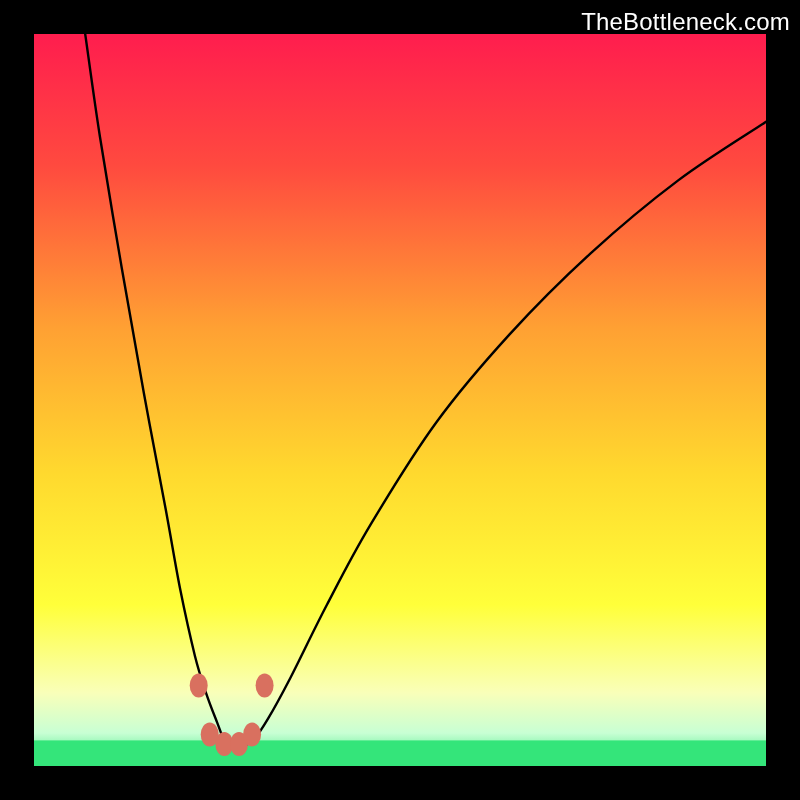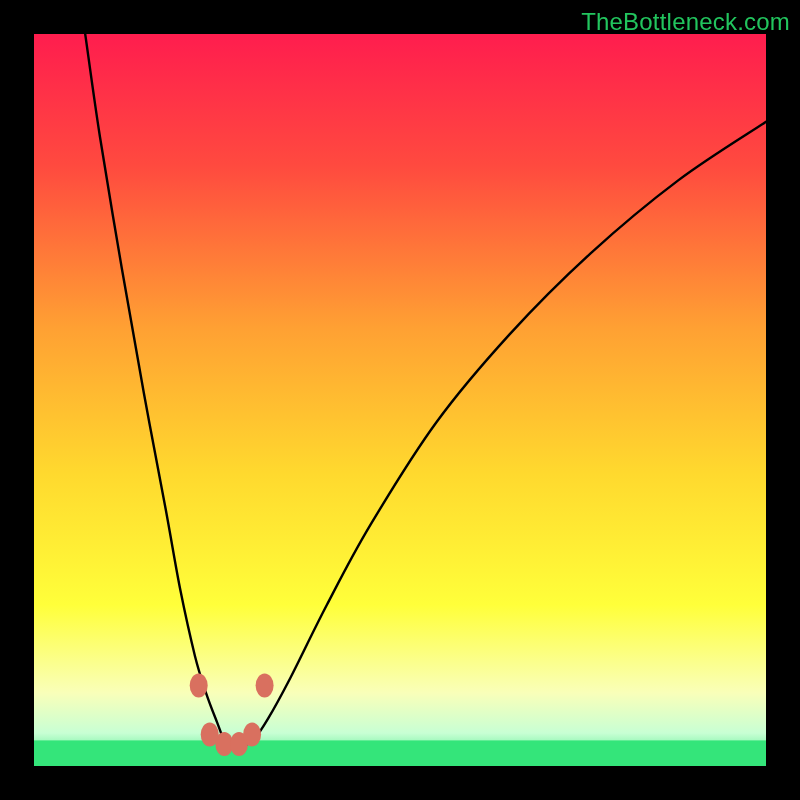--- a/index.html
+++ b/index.html
@@ -20,21 +20,21 @@
     overflow: hidden;
   }
   .gradient {
     position: absolute;
     left: 0; top: 0; right: 0; bottom: 0;
   }
   .watermark {
     position: absolute;
     top: 8px;
     right: 10px;
-    color: #22c55e;
+    color: #ffffff;
     font-size: 24px;
     font-weight: 500;
     letter-spacing: 0.2px;
     user-select: none;
   }
   svg.curve {
     position: absolute;
     left: 0; top: 0;
     width: 732px;
     height: 732px;

